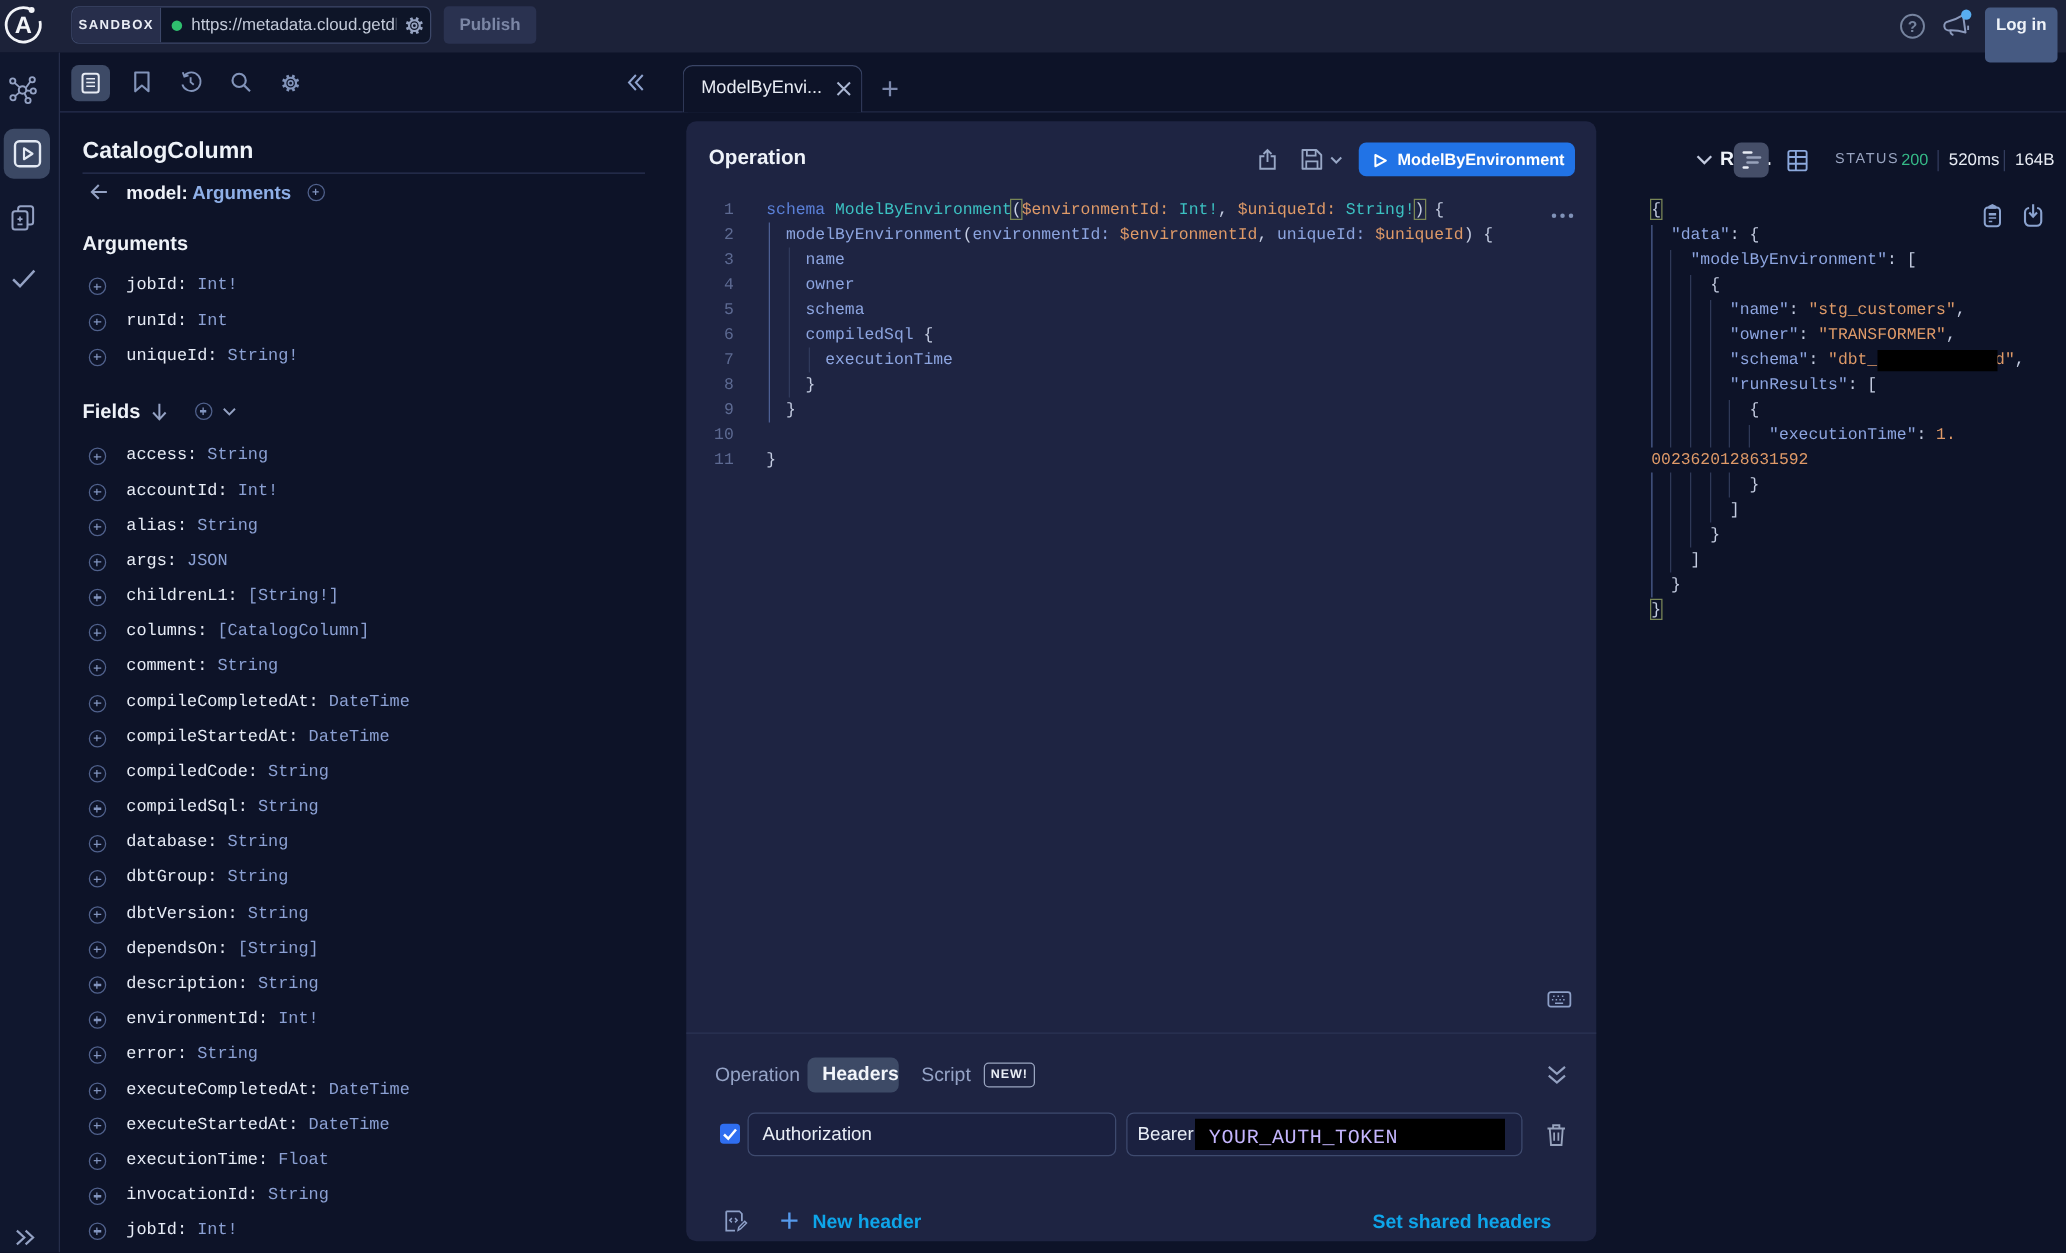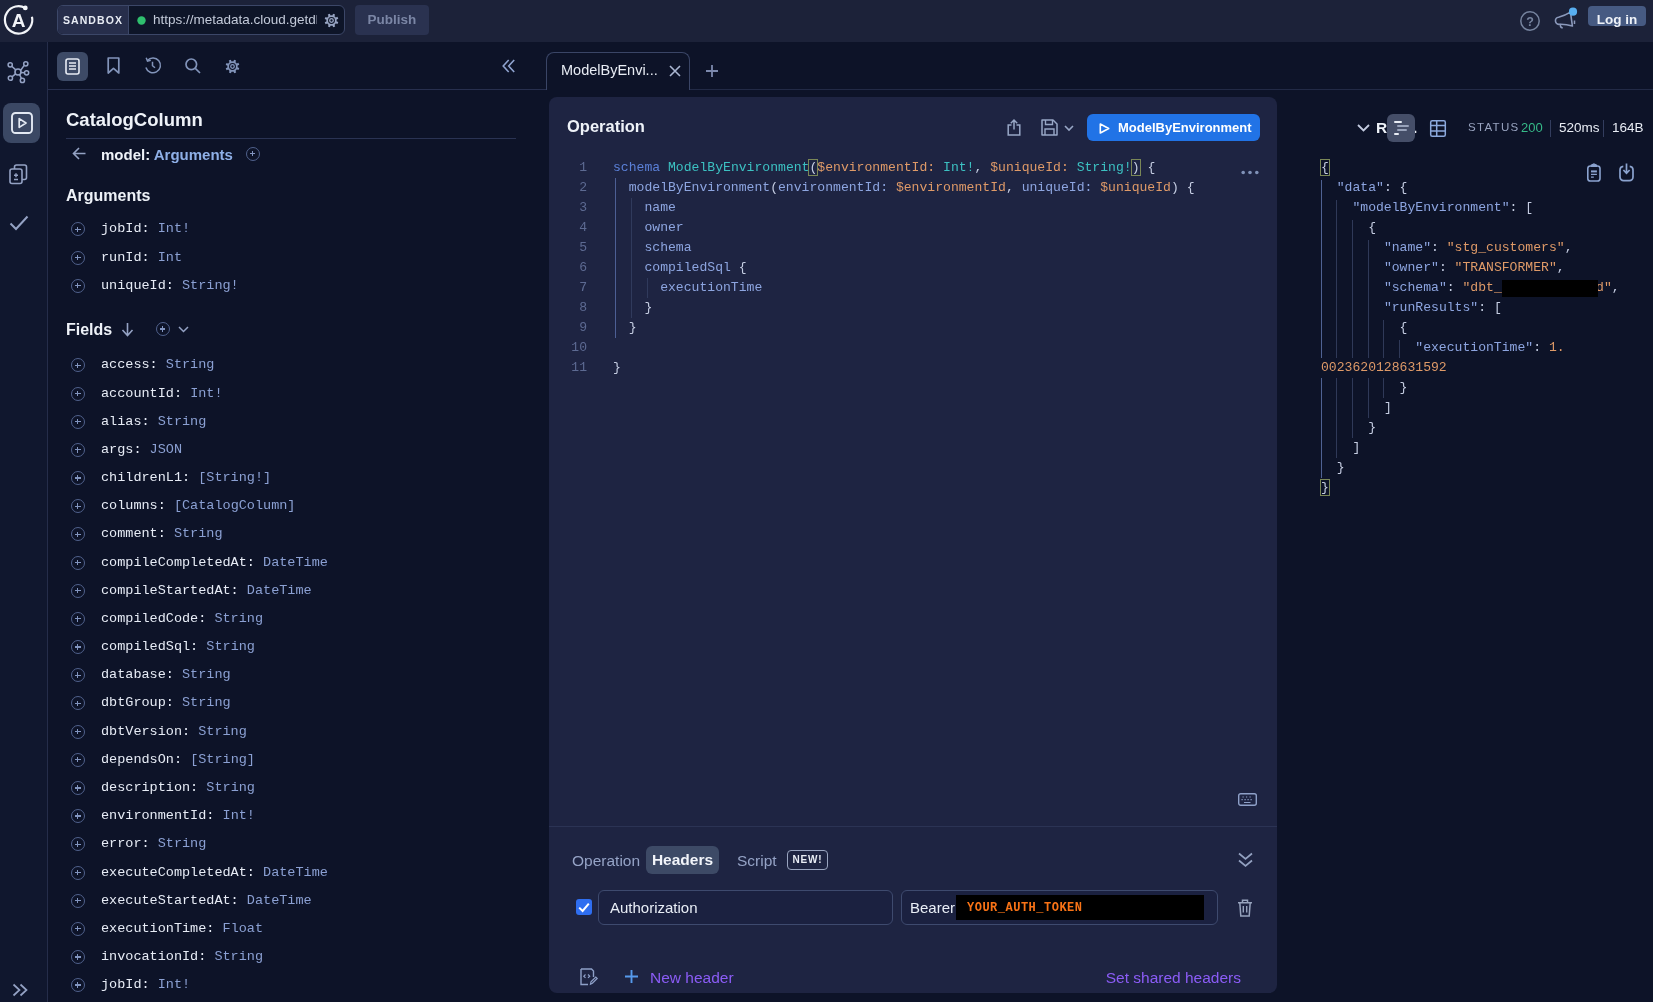--- a/index.html
+++ b/index.html
@@ -7,21 +7,21 @@
 .ab{position:absolute}
 svg{display:block;overflow:visible}
 
 #topbar{left:0;top:0;width:1653px;height:42px;background:#1c2239}
 #sbgroup{left:57px;top:5px;width:288px;height:30px;border:1px solid #3c4768;border-radius:6px;background:#0e1528}
 #sblabel{left:0;top:0;width:71px;height:28px;background:#272e4b;border-right:1px solid #3c4768;border-radius:5px 0 0 5px;
   color:#e8ecf4;font-size:10.5px;font-weight:bold;letter-spacing:1.1px;text-align:center;line-height:28px}
 #urltext{left:95px;top:0;width:164px;height:28px;line-height:28px;color:#c3cad9;font-size:13.5px;white-space:nowrap;overflow:hidden}
 #publish{left:355px;top:5px;width:74px;height:30px;background:#2a3250;border-radius:4px;color:#7b86a5;
   font-size:13.5px;font-weight:bold;text-align:center;line-height:30px}
-#login{left:1588px;top:6px;width:58px;height:20px;background:#465a82;border-radius:4px;color:#eef2f8;
+#login{left:1588px;top:6px;width:58px;height:44px;background:#465a82;border-radius:4px;color:#eef2f8;
   font-size:13.5px;font-weight:bold;text-align:center;line-height:28px}
 
 #rail{left:0;top:42px;width:48px;height:960px;background:#10172e;border-right:1px solid #252d4a}
 #railtile{left:3px;top:103px;width:37px;height:40px;background:#3b4864;border-radius:8px}
 
 #doctile{left:57px;top:52px;width:31px;height:29px;background:#3d4a66;border-radius:6px}
 #docline{left:48px;top:89px;width:498px;height:1px;background:#272f4e}
 #tabline{left:546px;top:89px;width:1107px;height:1px;background:#222a46}
 #tab{left:546px;top:52px;width:144px;height:38px;border:1px solid #3a4566;border-bottom:none;
   border-radius:8px 8px 0 0;background:#0d1328;z-index:3}
@@ -47,32 +47,32 @@
 .mono{font-family:"Liberation Mono",monospace;font-size:13.1px;line-height:20px;white-space:pre}
 #gutter{left:549px;top:157.5px;width:38px;text-align:right;color:#5d6a92}
 #code{left:613px;top:157.5px;color:#c5cde2}
 .k{color:#5b80d8}.t{color:#3cc1c2}.o{color:#df9a68}.f{color:#8da5e0}.p{color:#c5cde2}
 .bx{outline:1px solid #7a8757}
 .ig{position:absolute;width:1px}
 #carddiv{left:549px;top:826px;width:728px;height:1px;background:#2b3354}
 
 .btab{position:absolute;top:852px;font-size:15.5px;color:#95a3c6}
 #hpill{left:646px;top:846px;width:73px;height:28px;background:#3d4a66;border-radius:6px;
-  color:#f2f5fa;font-weight:bold;font-size:15.5px;text-align:center;line-height:28px}
+  color:#f2f5fa;font-weight:bold;font-size:15.5px;text-align:right;line-height:28px}
 #newbadge{left:787px;top:850px;width:41px;height:20px;border:1px solid #9aa5c0;border-radius:4px;
   color:#e9edf5;font-size:10px;font-weight:bold;letter-spacing:0.8px;text-align:center;line-height:18px}
 #cb{left:576px;top:899px;width:16px;height:16px;background:#2f6ef0;border-radius:3px}
 .inp{position:absolute;top:890px;height:35px;border:1px solid #3e4a6e;border-radius:6px;background:#1b2140;
   color:#e9eef6;font-size:15px;line-height:33px}
 #inp1{left:598px;width:295px;padding-left:11px}
 #inp2{left:901px;width:317px;padding-left:8px}
 #blk1{left:956px;top:895px;width:248px;height:25px;background:#000}
-#token{left:967px;top:901px;font-family:"Liberation Mono",monospace;font-size:12px;font-weight:bold;
-  letter-spacing:0.5px;color:#f97316}
-.blink{font-size:15.5px;font-weight:normal;color:#8b5cf6}
+#token{left:967px;top:901px;font-family:"Liberation Mono",monospace;font-size:16px;font-weight:normal;
+  letter-spacing:0.5px;color:#c4b5fd}
+.blink{font-size:15.5px;font-weight:bold;color:#0ea5e9}
 
 #restitle{left:1376px;top:119px;font-size:15.5px}
 #ftile{left:1387px;top:114px;width:28px;height:28px;background:#454e68;border-radius:6px}
 .fl{position:absolute;height:1.8px;border-radius:1px}
 #status{left:1468px;top:121px;font-size:11.5px;letter-spacing:1.3px;color:#98a3bf}
 #s200{left:1521px;top:120px;font-size:13px;color:#36ba88}
 .vd{position:absolute;top:120px;width:1px;height:17px;background:#333d5e}
 #ms{left:1559px;top:120px;font-size:13.5px;color:#e8ecf4}
 #bytes{left:1612px;top:120px;font-size:13.5px;color:#e8ecf4}
 #json{left:1321px;top:157.5px;color:#c5cde2}

